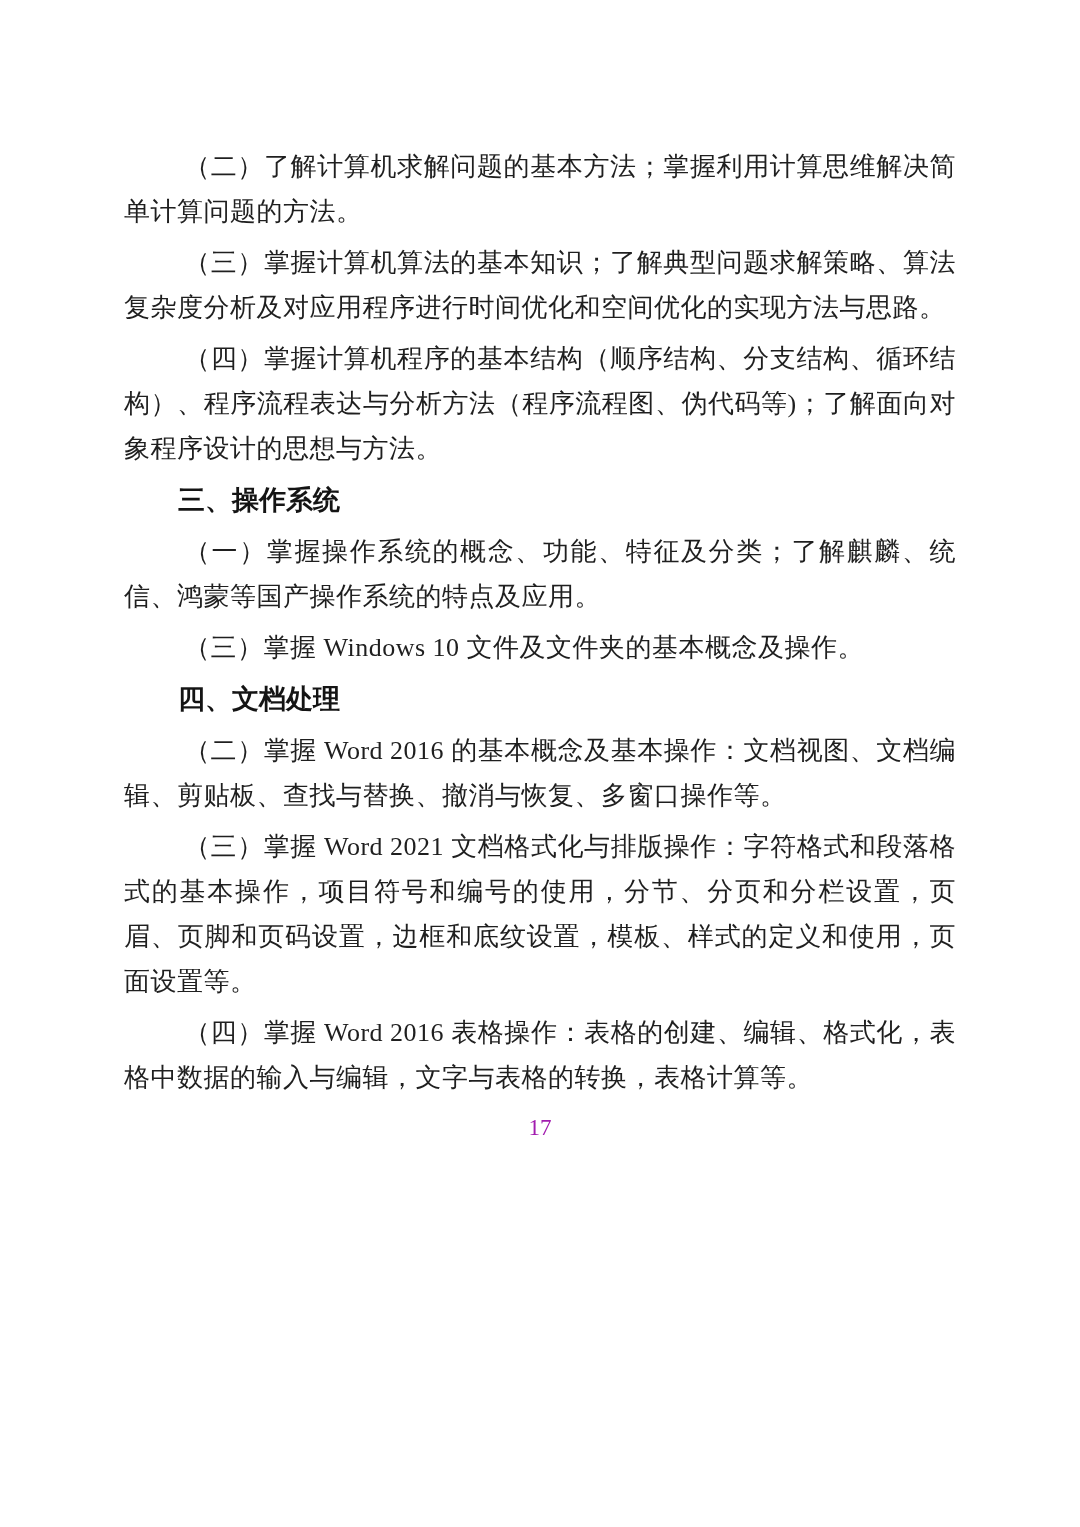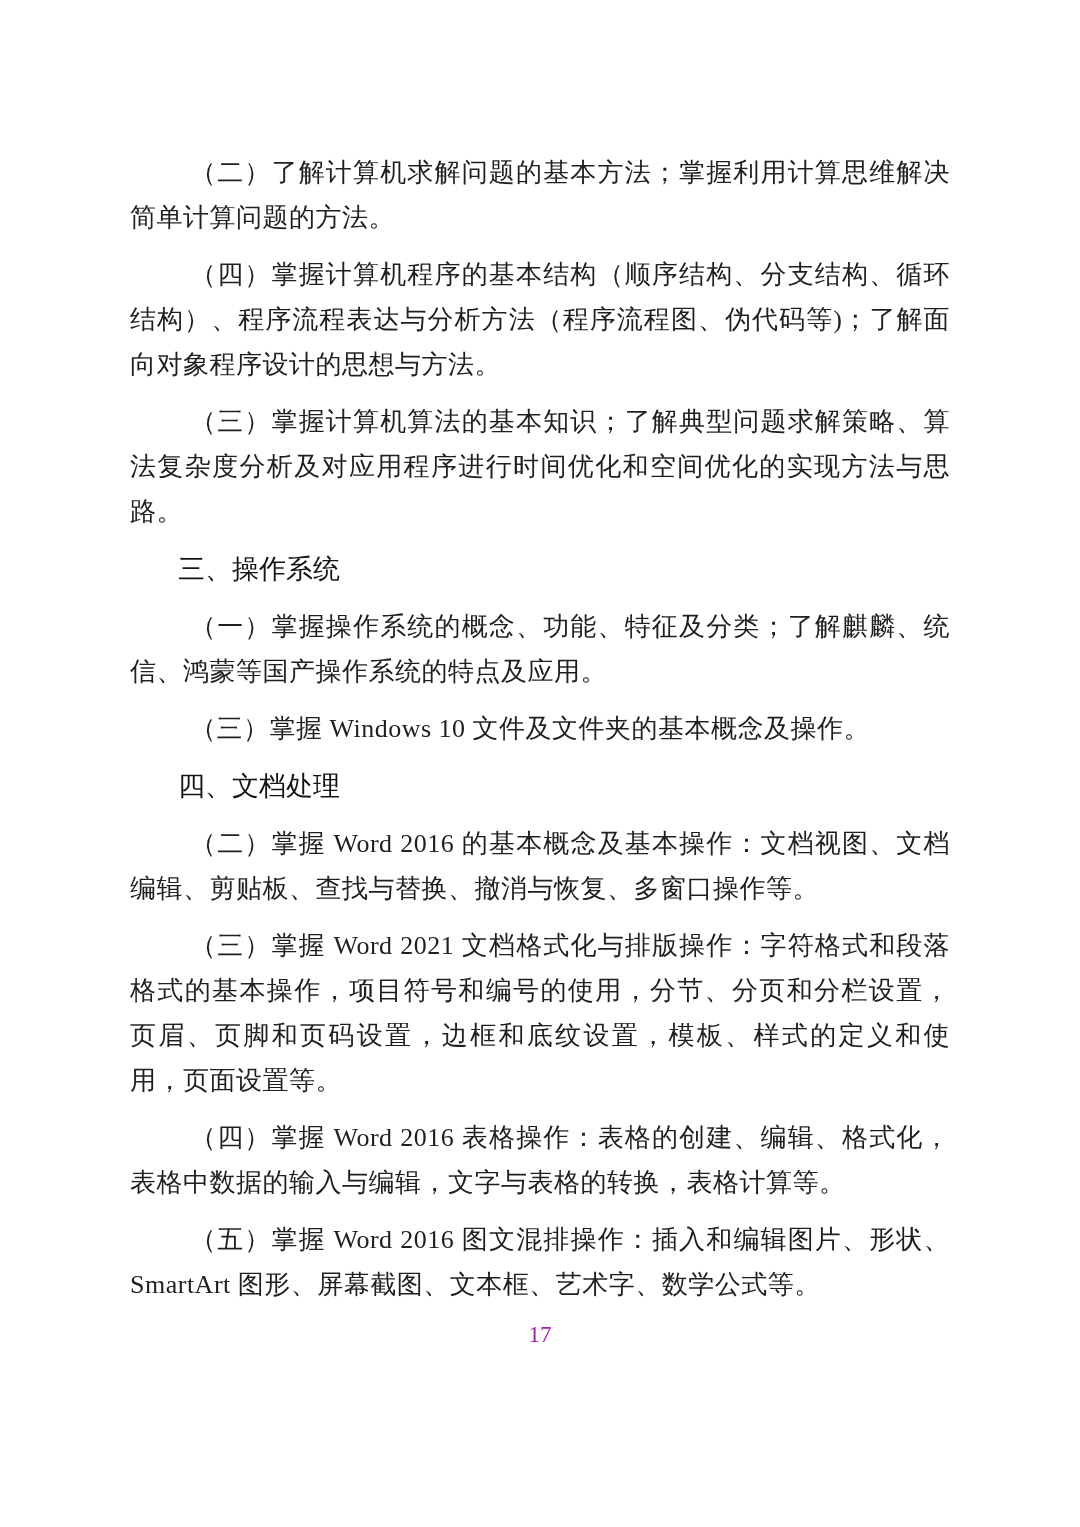--- a/index.html
+++ b/index.html
@@ -15,71 +15,70 @@
     position: relative;
   }
   .page {
     box-sizing: border-box;
     width: 1080px;
     min-height: 1527px;
     padding: 138px 118px 40px 118px;
     background: #ffffff;
   }
   p.body-para {
-    margin: 12px;
+    margin: 6px;
     font-size: 26px;
     line-height: 45px;
     text-align: justify;
     text-justify: inter-ideograph;
     text-indent: 60px;
     letter-spacing: 0.5px;
     color: #1f1f1f;
   }
   p.heading-para {
     margin: 0;
     font-family: "Liberation Sans", "DejaVu Sans", sans-serif;
-    font-weight: normal;
+    font-weight: bold;
     font-size: 27px;
     line-height: 46px;
     text-indent: 60px;
     color: #141414;
   }
   .page-number {
     margin-top: 12px;
     font-size: 23px;
     line-height: 32px;
     text-align: center;
     color: #a21caf;
   }
 </style>
 </head>
 <body>
 
 <div class="page">
 
   <p class="body-para">（二）了解计算机求解问题的基本方法；掌握利用计算思维解决简单计算问题的方法。</p>
 
+  <p class="body-para">（三）掌握计算机算法的基本知识；了解典型问题求解策略、算法复杂度分析及对应用程序进行时间优化和空间优化的实现方法与思路。</p>
+
   <p class="body-para">（四）掌握计算机程序的基本结构（顺序结构、分支结构、循环结构）、程序流程表达与分析方法（程序流程图、伪代码等)；了解面向对象程序设计的思想与方法。</p>
-
-  <p class="body-para">（三）掌握计算机算法的基本知识；了解典型问题求解策略、算法复杂度分析及对应用程序进行时间优化和空间优化的实现方法与思路。</p>
 
   <p class="heading-para">三、操作系统</p>
 
   <p class="body-para">（一）掌握操作系统的概念、功能、特征及分类；了解麒麟、统信、鸿蒙等国产操作系统的特点及应用。</p>
 
 
   <p class="body-para">（三）掌握 Windows 10 文件及文件夹的基本概念及操作。</p>
 
 
   <p class="heading-para">四、文档处理</p>
 
 
   <p class="body-para">（二）掌握 Word 2016 的基本概念及基本操作：文档视图、文档编辑、剪贴板、查找与替换、撤消与恢复、多窗口操作等。</p>
 
   <p class="body-para">（三）掌握 Word 2021 文档格式化与排版操作：字符格式和段落格式的基本操作，项目符号和编号的使用，分节、分页和分栏设置，页眉、页脚和页码设置，边框和底纹设置，模板、样式的定义和使用，页面设置等。</p>
 
   <p class="body-para">（四）掌握 Word 2016 表格操作：表格的创建、编辑、格式化，表格中数据的输入与编辑，文字与表格的转换，表格计算等。</p>
 
-  <p class="body-para">（五）掌握 Word 2016 图文混排操作：插入和编辑图片、形状、SmartArt 图形、屏幕截图、文本框、艺术字、数学公式等。</p>
 
   <div class="page-number">17</div>
 
 </div>
 
 </body></html>

